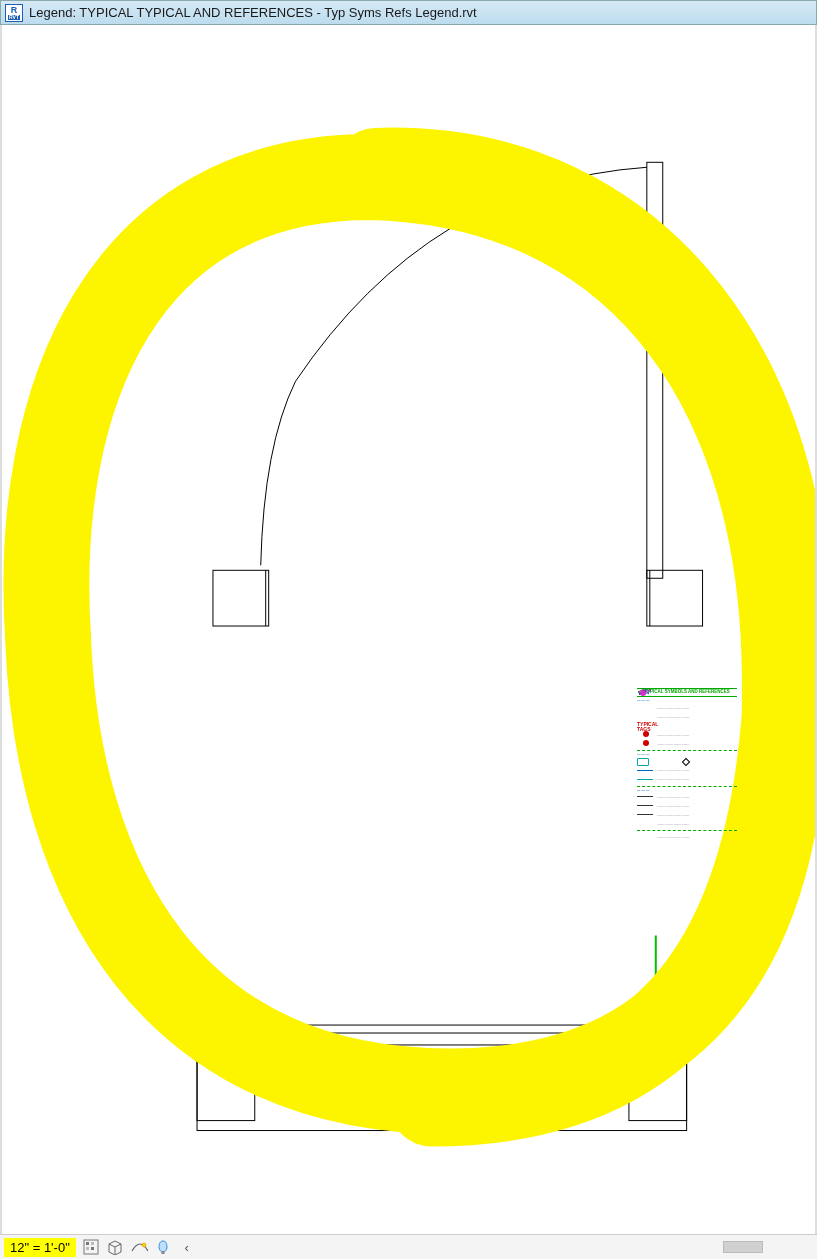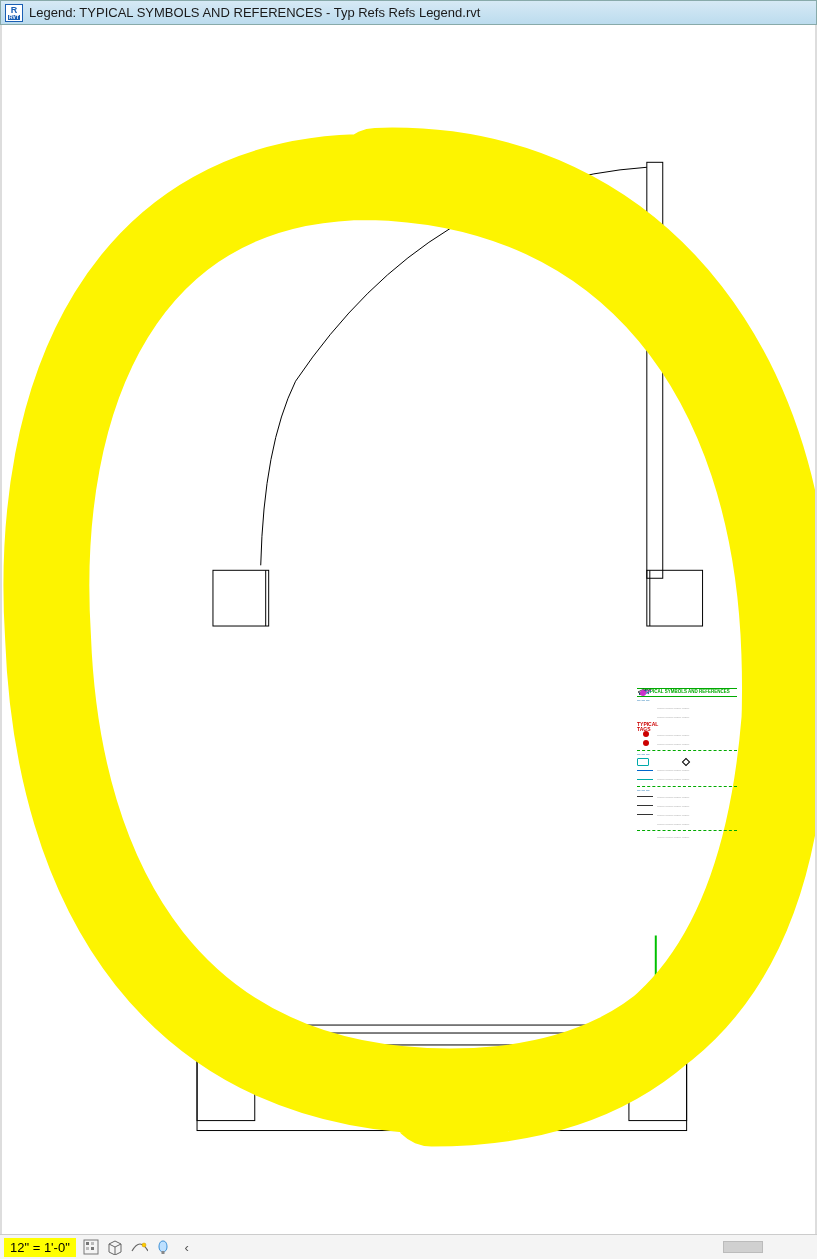--- a/index.html
+++ b/index.html
@@ -125,21 +125,21 @@
   .chev { font-size: 13px; color: #555; }
 </style>
 </head>
 <body>
 
 <div class="titlebar">
   <div class="app-icon">
     <div class="r">R</div>
     <div class="rvt">RVT</div>
   </div>
-  <div>Legend: TYPICAL SYMBOLS AND REFERENCES - Typ Refs Refs Legend.rvt</div>
+  <div>Legend: TYPICAL TYPICAL AND REFERENCES - Typ Syms Refs Legend.rvt</div>
 </div>
 
 <div class="canvas">
 
   <svg viewBox="0 0 817 1209">
 
     <line x1="657" y1="912" x2="657" y2="1002" stroke="#00c000" stroke-width="2"></line>
 
     <rect x="648" y="135" width="16" height="418" fill="none" stroke="#000" stroke-width="1"></rect>
 

